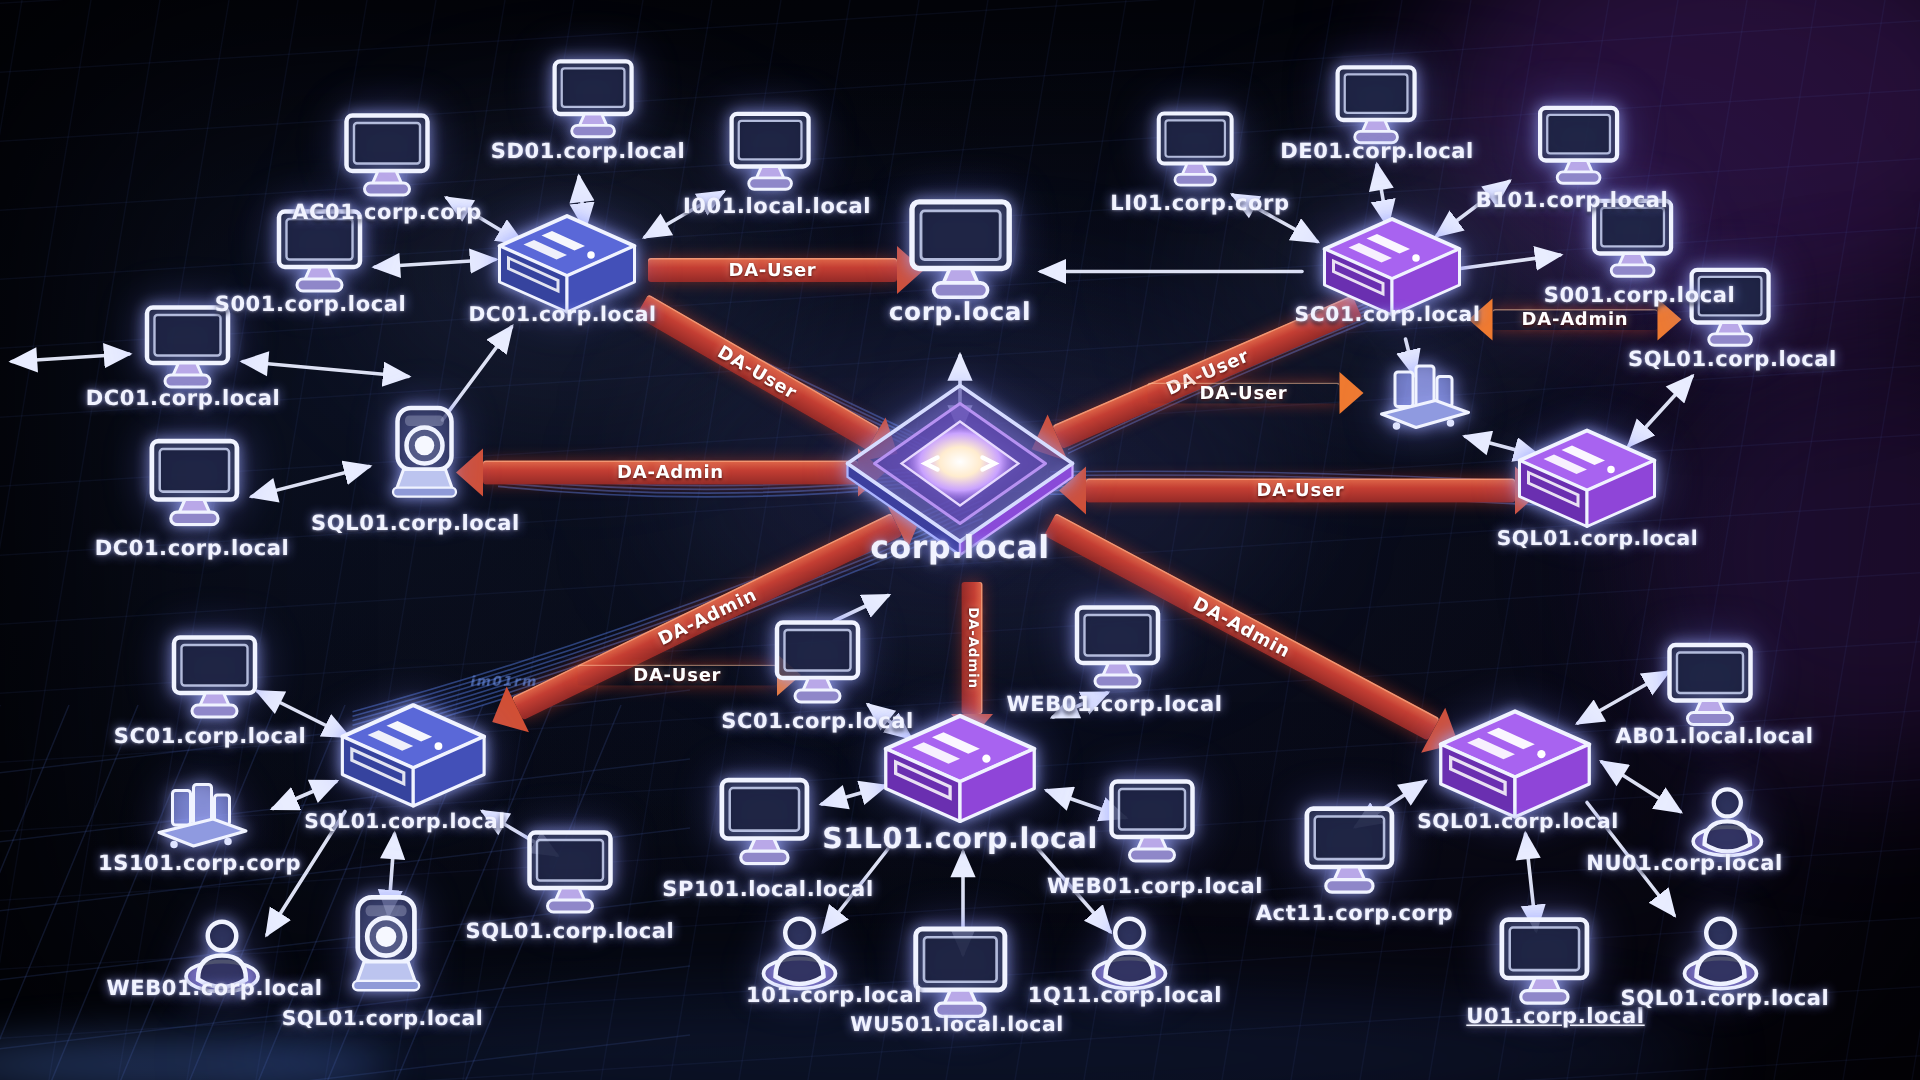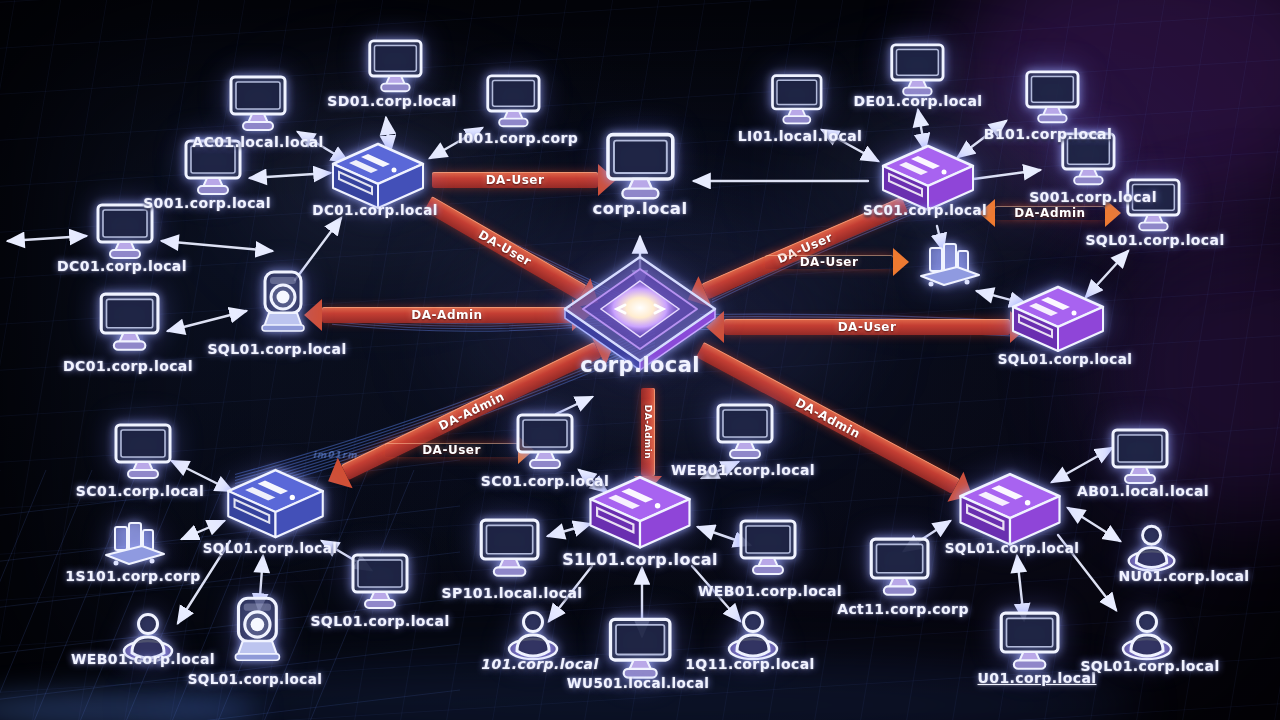--- a/index.html
+++ b/index.html
@@ -514,52 +514,52 @@
  <path d="M26 40 L38 40 L42 49 L22 49 Z" fill="#b9a8e8" stroke="#f0f3ff" stroke-width="2"></path>
  <rect x="17" y="48" width="30" height="8" rx="4" fill="#8f87c9" stroke="#f0f3ff" stroke-width="2"></rect>
         </svg></div>
       <div class="node" style="left: 1118px; top: 607px; width: 58px; height: 54px;"><svg width="58" height="54" viewBox="0 0 58 54">
  <ellipse cx="29" cy="42" rx="24" ry="10" fill="rgba(135,110,215,.45)" stroke="#f0f3ff" stroke-width="2.5"></ellipse>
  <path d="M13 44 Q13 28 29 28 Q45 28 45 44 Q37 49 29 49 Q21 49 13 44 Z" fill="rgba(24,28,62,.75)" stroke="#f0f3ff" stroke-width="3"></path>
  <circle cx="29" cy="15" r="9.5" fill="rgba(24,28,62,.75)" stroke="#f0f3ff" stroke-width="3"></circle>
         </svg></div>
     </div>
   <div id="label-layer">
-      <div class="nlabel" style="left: 258px; top: 142px;">AC01.local.local</div>
+      <div class="nlabel" style="left: 258px; top: 142px;">AC01.corp.corp</div>
       <div class="nlabel" style="left: 392px; top: 101px;">SD01.corp.local</div>
-      <div class="nlabel" style="left: 518px; top: 138px;">I001.corp.corp</div>
+      <div class="nlabel" style="left: 518px; top: 138px;">I001.local.local</div>
       <div class="nlabel" style="left: 207px; top: 203px;">S001.corp.local</div>
       <div class="nlabel" style="left: 375px; top: 210px; font-size: 13.5px;">DC01.corp.local</div>
       <div class="nlabel" style="left: 122px; top: 266px;">DC01.corp.local</div>
       <div class="nlabel" style="left: 128px; top: 366px;">DC01.corp.local</div>
       <div class="nlabel" style="left: 277px; top: 349px;">SQL01.corp.local</div>
       <div class="nlabel" style="left: 640px; top: 208px; font-size: 16.5px;">corp.local</div>
       <div class="nlabel" style="left: 640px; top: 365px; font-size: 21px;">corp.local</div>
-      <div class="nlabel" style="left: 800px; top: 136px;">LI01.local.local</div>
+      <div class="nlabel" style="left: 800px; top: 136px;">LI01.corp.corp</div>
       <div class="nlabel" style="left: 918px; top: 101px;">DE01.corp.local</div>
       <div class="nlabel" style="left: 1048px; top: 134px;">B101.corp.local</div>
       <div class="nlabel" style="left: 925px; top: 210px; font-size: 13.5px;">SC01.corp.local</div>
       <div class="nlabel" style="left: 1093px; top: 197px;">S001.corp.local</div>
       <div class="nlabel" style="left: 1155px; top: 240px;">SQL01.corp.local</div>
       <div class="nlabel" style="left: 1065px; top: 359px; font-size: 13.5px;">SQL01.corp.local</div>
       <div class="nlabel" style="left: 140px; top: 491px;">SC01.corp.local</div>
       <div class="nlabel" style="left: 133px; top: 576px;">1S101.corp.corp</div>
       <div class="nlabel" style="left: 143px; top: 659px;">WEB01.corp.local</div>
       <div class="nlabel" style="left: 255px; top: 679px; font-size: 13.5px;">SQL01.corp.local</div>
       <div class="nlabel" style="left: 380px; top: 621px;">SQL01.corp.local</div>
       <div class="nlabel" style="left: 270px; top: 548px; font-size: 13.5px;">SQL01.corp.local</div>
       <div class="nlabel" style="left: 545px; top: 481px;">SC01.corp.local</div>
       <div class="nlabel" style="left: 743px; top: 470px;">WEB01.corp.local</div>
-      <div class="nlabel" style="left: 640px; top: 559px; font-size: 16px;">S1L01.corp.local</div>
+      <div class="nlabel" style="left: 640px; top: 559px; font-size: 19px;">S1L01.corp.local</div>
       <div class="nlabel" style="left: 512px; top: 593px;">SP101.local.local</div>
       <div class="nlabel" style="left: 770px; top: 591px;">WEB01.corp.local</div>
-      <div class="nlabel" style="left: 540px; top: 664px; font-style: italic;">101.corp.local</div>
+      <div class="nlabel" style="left: 556px; top: 664px;">101.corp.local</div>
       <div class="nlabel" style="left: 638px; top: 683px; font-size: 13.5px;">WU501.local.local</div>
       <div class="nlabel" style="left: 750px; top: 664px;">1Q11.corp.local</div>
       <div class="nlabel" style="left: 1012px; top: 548px; font-size: 13.5px;">SQL01.corp.local</div>
       <div class="nlabel" style="left: 1143px; top: 491px;">AB01.local.local</div>
-      <div class="nlabel" style="left: 1184px; top: 576px;">NU01.corp.local</div>
+      <div class="nlabel" style="left: 1123px; top: 576px;">NU01.corp.local</div>
       <div class="nlabel" style="left: 903px; top: 609px;">Act11.corp.corp</div>
       <div class="nlabel" style="left: 1037px; top: 678px; text-decoration: underline;">U01.corp.local</div>
       <div class="nlabel" style="left: 1150px; top: 666px;">SQL01.corp.local</div>
     </div>
 <div class="glitch" style="left: 336px; top: 455px;">im01rm</div>
   </div>
 
 </body></html>

